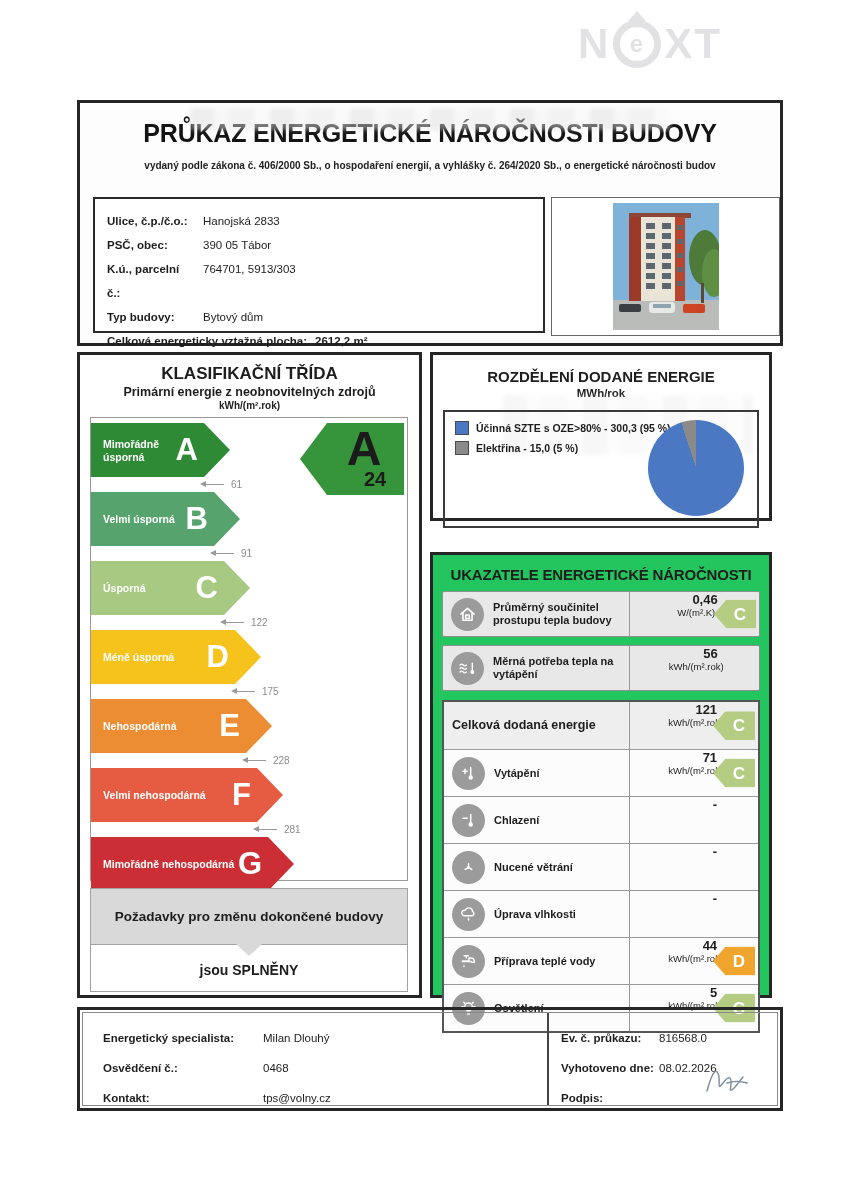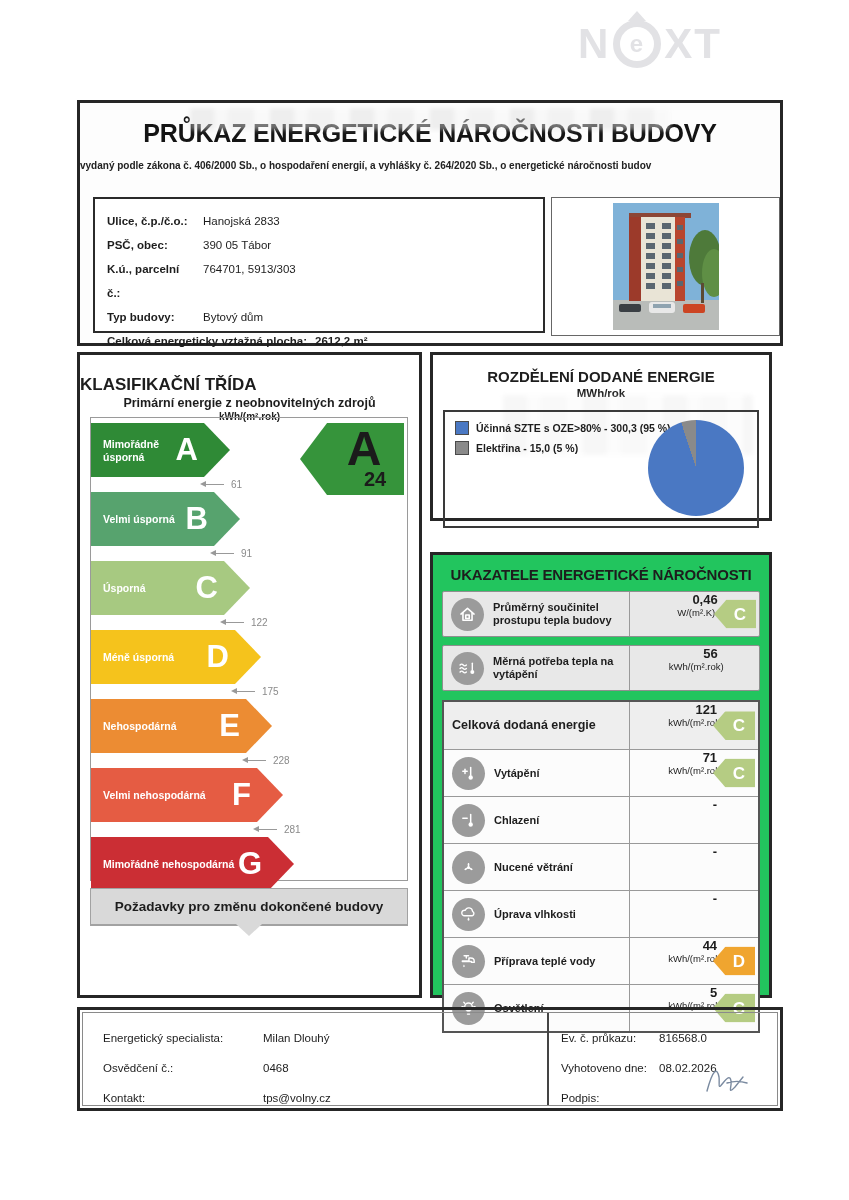--- a/index.html
+++ b/index.html
@@ -15,35 +15,35 @@
         width:0;height:0;border-left:9px solid transparent;border-right:9px solid transparent;
         border-bottom:10px solid #e2e2e5;}
 
   .ghost{position:absolute;opacity:.45;filter:blur(2px);pointer-events:none;
          background:repeating-linear-gradient(90deg,#dcdcdc 0 24px,#f2f2f2 24px 38px,#e6e6e6 38px 64px,#f6f6f6 64px 80px);}
 
   
   .top-box{position:absolute;left:77px;top:100px;width:700px;height:240px;
            border:3px solid #262626;background:#fdfdfd;}
   .main-title{margin-top:16px;text-align:center;font-size:25px;font-weight:bold;letter-spacing:-.2px;color:#141414;}
-  .main-sub{margin-top:12px;text-align:left;font-size:10px;font-weight:bold;color:#222;}
+  .main-sub{margin-top:12px;text-align:center;font-size:10px;font-weight:bold;color:#222;}
   .info-box{position:absolute;left:13px;top:94px;width:452px;height:136px;border:2px solid #2a2a2a;
             padding:10px 0 0 12px;box-sizing:border-box;background:#fff;}
   .info-row{display:flex;font-size:11.5px;line-height:24px;}
   .info-row .lbl{font-weight:bold;width:88px;flex:none;}
   .info-row .val{margin-left:8px;}
   .info-row.wide .lbl{width:auto;}
   .info-row.wide .val{font-weight:bold;}
   .photo-box{position:absolute;left:471px;top:94px;width:227px;height:137px;border:1px solid #666;
              display:flex;align-items:center;justify-content:center;background:#fff;}
 
   
   .class-panel{position:absolute;left:77px;top:352px;width:345px;height:646px;
                border:3px solid #262626;background:#fff;box-sizing:border-box;}
-  .class-title{margin-top:20px;text-align:left;font-size:17px;font-weight:bold;}
+  .class-title{margin-top:9px;text-align:center;font-size:17px;font-weight:bold;}
   .class-sub{text-align:center;font-size:12.5px;font-weight:bold;margin-top:1px;}
   .class-unit{text-align:center;font-size:10px;font-weight:bold;margin-top:1px;color:#222;}
   .scale-box{position:absolute;left:10px;top:62px;width:318px;height:464px;border:1px solid #9a9a9a;
              box-sizing:border-box;padding:5px 0 0 0;}
   .band{position:relative;height:54px;color:#fff;
         clip-path:polygon(0 0,calc(100% - 26px) 0,100% 50%,calc(100% - 26px) 100%,0 100%);}
   .band .band-label{position:absolute;left:12px;top:50%;transform:translateY(-50%);
         font-size:10.5px;font-weight:bold;line-height:12.5px;max-width:calc(100% - 64px);}
   .band .band-letter{position:absolute;right:32px;top:50%;transform:translateY(-50%);
         font-size:31px;font-weight:bold;}
@@ -55,21 +55,21 @@
   .arrow-line{position:relative;display:inline-block;width:22px;height:0;border-top:1.2px solid #999;margin-right:7px;}
   .arrow-line:before{content:"";position:absolute;left:-2px;top:-4px;width:0;height:0;
         border-right:6px solid #999;border-top:3.2px solid transparent;border-bottom:3.2px solid transparent;}
   .selected-arrow{position:absolute;right:3px;top:5px;width:104px;height:72px;
         clip-path:polygon(26% 0,100% 0,100% 100%,26% 100%,0 50%);
         display:flex;flex-direction:column;align-items:center;justify-content:center;padding-left:24px;box-sizing:border-box;}
   .selected-arrow .big-letter{font-size:48px;font-weight:bold;color:#1b1b1b;line-height:40px;}
   .selected-arrow .big-value{font-size:20px;font-weight:bold;color:#1b1b1b;line-height:20px;margin-left:22px;}
   .req-wrap{position:absolute;left:10px;top:533px;width:318px;border:1px solid #a2a2a2;box-sizing:border-box;background:#fff;}
   .req-head{position:relative;background:#d9d9d9;border-bottom:1px solid #a2a2a2;
-            text-align:center;font-size:13.5px;font-weight:bold;line-height:17px;padding:9px 6px;}
+            text-align:center;font-size:13.5px;font-weight:bold;line-height:17px;padding:19px 6px;}
   .req-head:after{content:"";position:absolute;left:50%;bottom:-12px;transform:translateX(-50%);
             border-left:13px solid transparent;border-right:13px solid transparent;border-top:12px solid #d9d9d9;}
   .req-status{text-align:center;font-size:14px;font-weight:bold;padding:17px 0 13px 0;}
 
   
   .pie-panel{position:absolute;left:430px;top:352px;width:342px;height:169px;
              border:3px solid #262626;background:#fff;box-sizing:border-box;}
   .pie-title{margin-top:13px;text-align:center;font-size:15px;font-weight:bold;}
   .pie-unit{text-align:center;font-size:11.5px;margin-top:2px;font-weight:bold;}
   .chart-box{position:absolute;left:10px;top:55px;width:316px;height:118px;border:2px solid #3a3a3a;box-sizing:border-box;}
@@ -100,21 +100,21 @@
          clip-path:polygon(30% 0,100% 0,100% 100%,30% 100%,0 50%);
          display:flex;align-items:center;justify-content:center;padding-left:10px;box-sizing:border-box;
          color:#fff;font-size:17px;font-weight:bold;}
 
   
   .footer{position:absolute;left:77px;top:1007px;width:700px;height:98px;border:3px solid #262626;box-sizing:content-box;}
   .footer-inner{position:absolute;inset:2px;border:1px solid #8a8a8a;display:flex;}
   .f-left{width:466px;border-right:2px solid #444;box-sizing:border-box;padding:10px 0 0 20px;}
   .f-right{flex:1;padding:10px 0 0 12px;position:relative;}
   .f-row{display:flex;font-size:11.5px;line-height:30px;}
-  .f-row .lbl{font-weight:normal;flex:none;}
+  .f-row .lbl{font-weight:bold;flex:none;}
   .f-left .lbl{width:160px;}
   .f-right .lbl{width:98px;}
   .signature{position:absolute;right:22px;bottom:6px;}
 
   .ic{display:block;}
 </style>
 </head>
 <body>
 
 <div class="page">
@@ -263,20 +263,21 @@
       </div>
 
       <div class="selected-arrow" style="background: rgb(54, 148, 59);">
         <span class="big-letter">A</span>
         <span class="big-value">24</span>
       </div>
     </div>
 
     <div class="req-wrap">
       <div class="req-head">Požadavky pro změnu dokončené budovy</div>
+      <div class="req-status">jsou SPLNĚNY</div>
     </div>
   </div>
 
   <div class="pie-panel">
     <div class="ghost" style="left:70px;top:40px;width:250px;height:60px;opacity:.22;"></div>
     <div class="pie-title">ROZDĚLENÍ DODANÉ ENERGIE</div>
     <div class="pie-unit">MWh/rok</div>
     <div class="chart-box">
       <div class="legend">
         <div class="legend-row">

